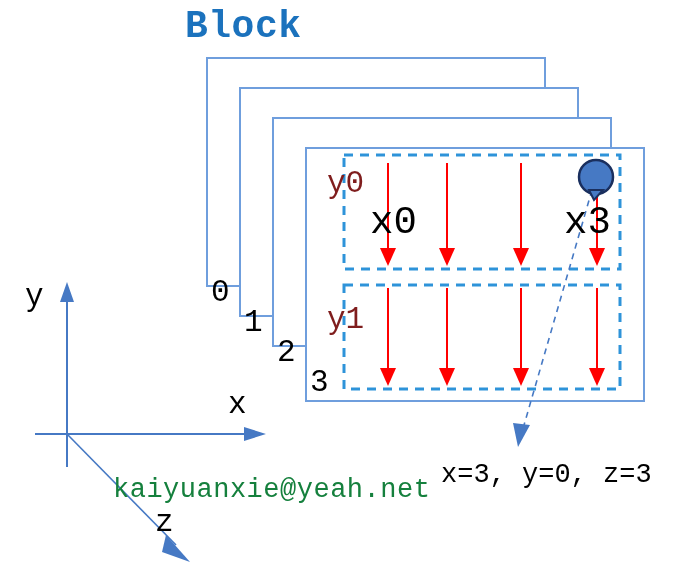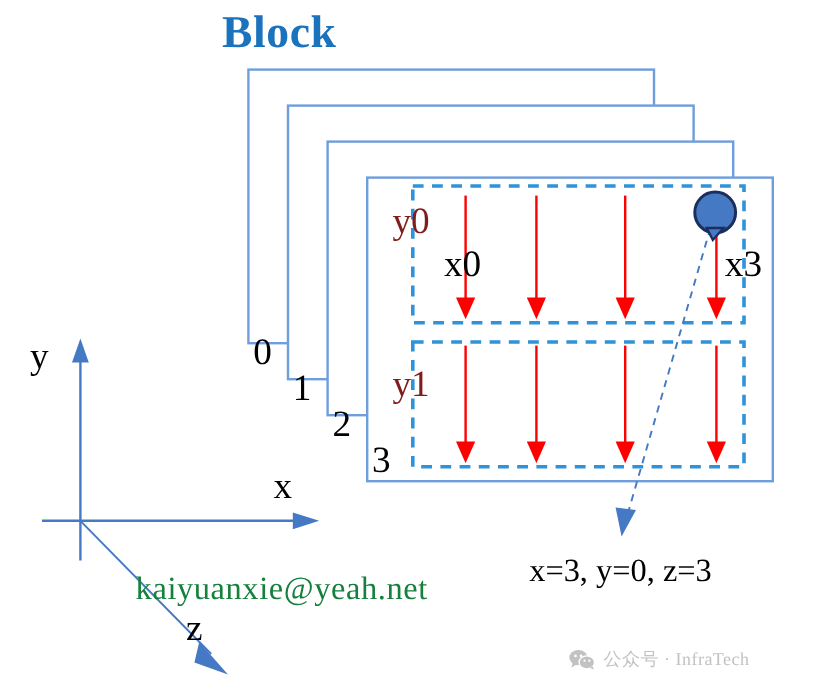--- a/index.html
+++ b/index.html
@@ -6,21 +6,21 @@
     margin: 0;
     padding: 0;
     background: #ffffff;
   }
   #canvas {
     position: relative;
     width: 653px;
     height: 581px;
     background: #ffffff;
     overflow: hidden;
-    font-family: Liberation Serif, serif;
+    font-family: Liberation Mono, monospace;
   }
   #svgroot {
     position: absolute;
     left: 0;
     top: 0;
     width: 683px;
     height: 581px;
   }
   .txt {
     position: absolute;
@@ -37,21 +37,21 @@
   }
   .layer-num {
     font-size: 31px;
     color: #000000;
   }
   .yaxis-label {
     font-size: 31px;
     color: #7f1d1d;
   }
   .xaxis-label {
-    font-size: 31px;
+    font-size: 39px;
     color: #000000;
   }
   .axis-letter {
     font-size: 31px;
     color: #000000;
   }
   #coord-annot {
     left: 441px;
     top: 462px;
     font-size: 27px;
@@ -164,37 +164,24 @@
 
   <div class="txt layer-num" style="left:211px; top:277px;">0</div>
   <div class="txt layer-num" style="left:244px; top:307px;">1</div>
   <div class="txt layer-num" style="left:277px; top:337px;">2</div>
   <div class="txt layer-num" style="left:310px; top:367px;">3</div>
 
   <div class="txt yaxis-label" style="left:327px; top:168px;">y0</div>
   <div class="txt yaxis-label" style="left:327px; top:304px;">y1</div>
 
   <div class="txt xaxis-label" style="left:370px; top:204px;">x0</div>
-  <div class="txt xaxis-label" style="left:604px; top:204px;">x3</div>
+  <div class="txt xaxis-label" style="left:564px; top:204px;">x3</div>
 
   <div class="txt axis-letter" style="left:25px; top:281px;">y</div>
   <div class="txt axis-letter" style="left:228px; top:389px;">x</div>
   <div class="txt axis-letter" style="left:155px; top:507px;">z</div>
 
   <div class="txt" id="coord-annot">x=3, y=0, z=3</div>
 
   <div class="txt" id="watermark">kaiyuanxie@yeah.net</div>
 
-  <div id="brand">
-    <svg width="22" height="17" viewBox="0 0 22 17">
-      <ellipse cx="8" cy="7" rx="7.6" ry="6.4" fill="#c2c2c2"></ellipse>
-      <polygon points="3.5,11 2,15.2 6.2,12.9" fill="#c2c2c2"></polygon>
-      <ellipse cx="15" cy="11" rx="6.4" ry="5.4" fill="#c2c2c2" stroke="#ffffff" stroke-width="1.1"></ellipse>
-      <polygon points="19.5,14.2 21.4,16.9 17.6,15.6" fill="#c2c2c2"></polygon>
-      <circle cx="5.6" cy="5.6" r="1.1" fill="#ffffff"></circle>
-      <circle cx="10.2" cy="5.6" r="1.1" fill="#ffffff"></circle>
-      <circle cx="13.1" cy="9.6" r="0.95" fill="#ffffff"></circle>
-      <circle cx="17.1" cy="9.6" r="0.95" fill="#ffffff"></circle>
-    </svg>
-    <span id="brand-text">公众号 · InfraTech</span>
-  </div>
 
 </div>
 
 </body></html>

